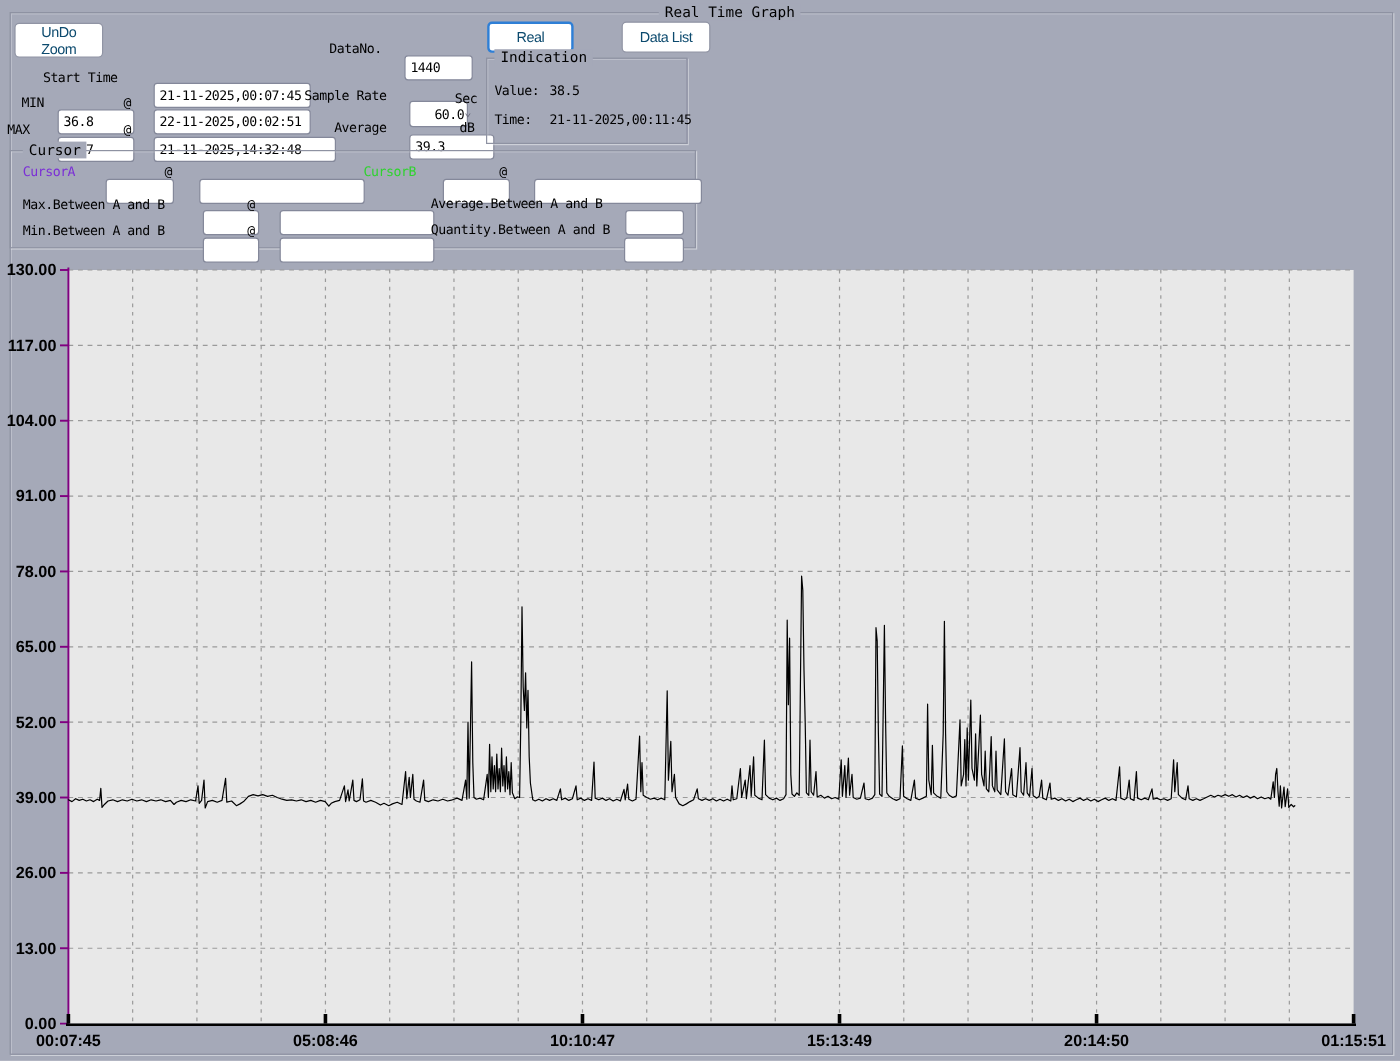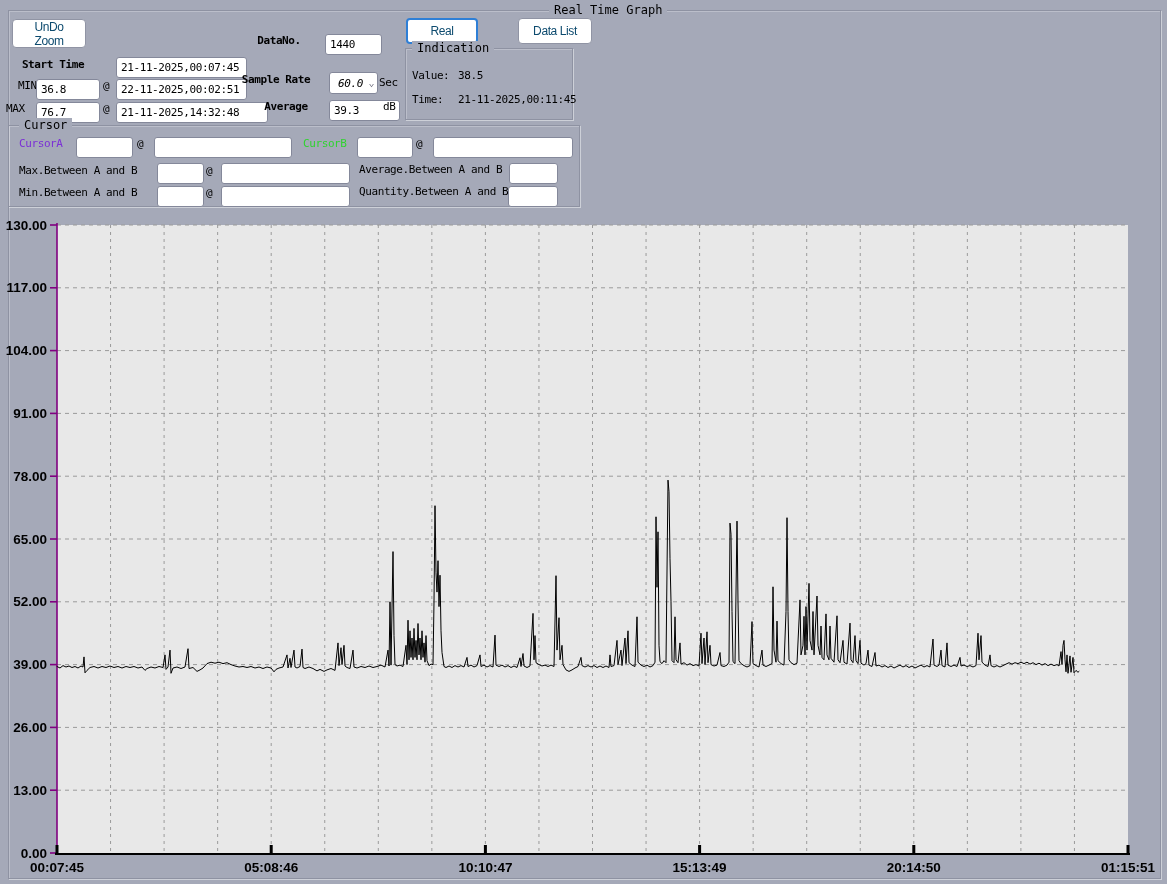--- a/index.html
+++ b/index.html
@@ -1,29 +1,29 @@
 <!DOCTYPE html>
 <html><head>
 <meta charset="utf-8">
 <style>
   html,body{margin:0;padding:0;}
   body{width:1167px;height:884px;background:#a5a9b8;position:relative;overflow:hidden;
        font-family:"DejaVu Sans Mono", monospace;color:#000;}
   .groupbox{position:absolute;border:1px solid #8e92a2;box-shadow:1px 1px 0 rgba(255,255,255,.45), inset 1px 1px 0 rgba(255,255,255,.25);}
   .gb-title{position:absolute;top:-8px;background:#a5a9b8;padding:0 5px;font-size:12px;line-height:14px;white-space:nowrap;}
   .lbl{position:absolute;font-size:11px;letter-spacing:-0.4px;line-height:14px;white-space:nowrap;}
-  .lbl.r{text-align:center;font-weight:bold;}
+  .lbl.r{text-align:right;}
   .field{position:absolute;background:#fff;border:1px solid #84889a;border-radius:3px;
-         font-family:"DejaVu Sans Mono",monospace;font-size:11px;letter-spacing:-0.4px;padding:0 4px;margin:4px;
+         font-family:"DejaVu Sans Mono",monospace;font-size:11px;letter-spacing:-0.4px;padding:0 4px;margin:16px;
          color:#000;box-sizing:border-box;height:21px;}
   .btn{position:absolute;background:#fff;border:1px solid #9094a4;border-radius:4px;
        font-family:Liberation Sans, sans-serif;font-size:12px;letter-spacing:-0.4px;color:#0c4a6e;
        display:flex;align-items:center;justify-content:center;box-sizing:border-box;cursor:pointer;}
   .btn.primary{border:2px solid #2e7fd6;}
-  .select{display:flex;align-items:center;justify-content:space-between;padding:0 3px 0 8px;cursor:pointer;font-style:italic;}
+  .select{display:flex;align-items:center;justify-content:space-between;padding:0 3px 0 20px;cursor:pointer;}
   .select .chev{color:#667;font-size:10px;line-height:10px;}
   #chart{position:absolute;left:0;top:210px;width:1167px;height:674px;}
   svg text.axis{font-family:"Liberation Sans","DejaVu Sans",sans-serif;font-weight:bold;font-size:13.5px;fill:#000;}
 </style>
 </head>
 <body>
 
 <div class="groupbox" style="left:8px;top:10px;width:1151px;height:867px;">
   <span class="gb-title" style="left:540px;">Real Time Graph</span>
 </div>

